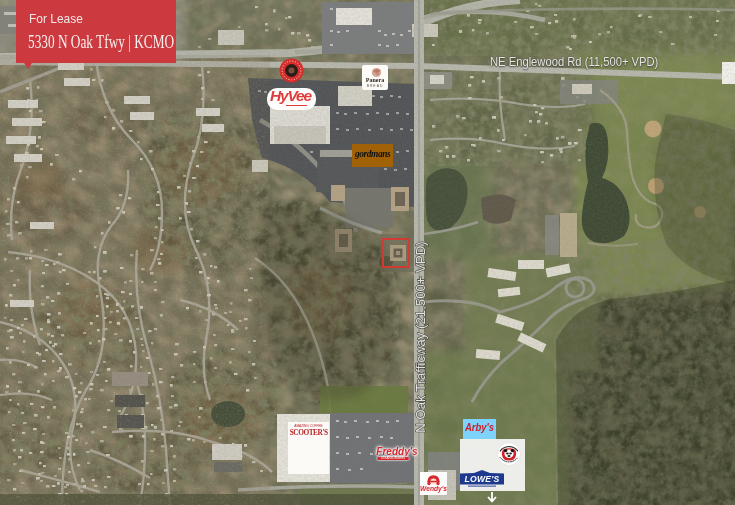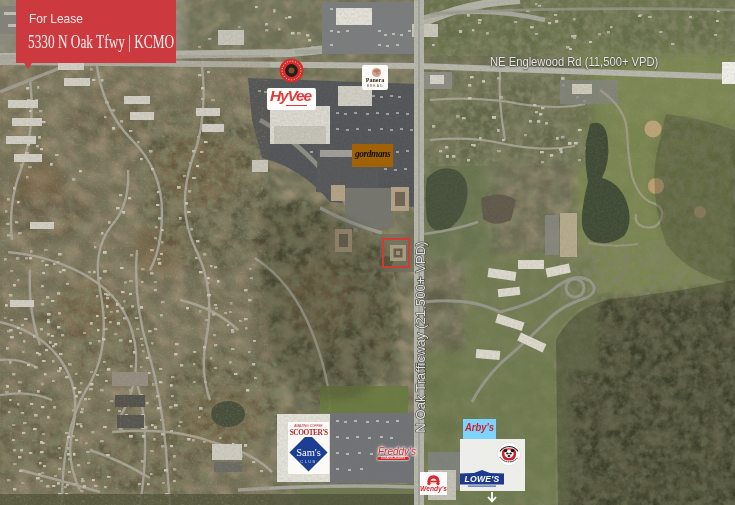--- a/index.html
+++ b/index.html
@@ -992,21 +992,21 @@
 
 <div class="abs" style="left:279px;top:58px;width:25px;height:25px;">
  <svg width="25" height="25" viewBox="0 0 25 25">
   <circle cx="12.5" cy="12.5" r="12" fill="#d52e2c"></circle>
   <circle cx="12.5" cy="12.5" r="6.4" fill="#2a1d17"></circle>
   <circle cx="12.5" cy="12.5" r="9.4" fill="none" stroke="#f4e9da" stroke-width=".9" stroke-dasharray="1.1 1.7"></circle>
   <circle cx="12.5" cy="12.5" r="3" fill="#7a5138"></circle>
  </svg>
 </div>
 
-<div class="abs" style="left:267px;top:88px;width:49px;height:22px;background:#fdfdfb;border-radius:2px;">
+<div class="abs" style="left:267px;top:88px;width:49px;height:22px;background:#fdfdfb;border-radius:10px;">
   <div style="position:absolute;left:3px;top:-1px;font-style:italic;font-weight:bold;font-size:15.5px;color:#e23b3c;letter-spacing:-1.2px;">HyVee</div>
   <div style="position:absolute;left:19px;top:16.5px;width:21px;height:1.5px;background:#e23b3c;"></div>
 </div>
 
 <div class="abs" style="left:362px;top:65px;width:26px;height:25px;background:#fcfbf8;border-radius:2px;">
  <svg width="26" height="25" viewBox="0 0 26 25">
   <circle cx="14.5" cy="7.5" r="4.6" fill="#d4a391"></circle>
   <path d="M11,6 Q14.5,2.8 18.5,5.8 Q16,8.8 12.8,7.6 Z" fill="#b97a64"></path>
   <circle cx="15.5" cy="8.5" r="1.6" fill="#c08a74"></circle>
   <text x="13" y="17" text-anchor="middle" font-size="6" font-weight="bold" fill="#35261c" font-family="Liberation Serif,serif">Panera</text>
@@ -1016,30 +1016,23 @@
 
 <div class="abs" style="left:352px;top:143.5px;width:41px;height:23.5px;background:#a16207;">
   <div style="position:absolute;left:0;top:3px;width:41px;text-align:center;font-family:'Liberation Serif',serif;font-style:italic;font-weight:bold;font-size:11px;color:#111;letter-spacing:-.5px;transform:scaleX(.85);transform-origin:50% 0;">gordmans</div>
 </div>
 
 <div class="abs" style="left:288px;top:422px;width:41px;height:52px;background:#fbfaf6;"></div>
 
 <div class="abs" style="left:288px;top:428px;width:41px;height:10px;text-align:center;font-family:'Liberation Serif',serif;font-weight:bold;font-size:8px;color:#b8242a;letter-spacing:-.5px;transform:scaleX(.92);transform-origin:50% 0;">SCOOTER'S</div>
 <div class="abs" style="left:290px;top:424px;width:37px;height:3px;text-align:center;font-size:3.2px;color:#b8242a;">AMAZING COFFEE</div>
 
-<div class="abs" style="left:288px;top:437px;width:41px;height:38px;">
- <svg width="41" height="38" viewBox="0 0 41 38">
-  <rect x="7" y="2" width="27" height="27" transform="rotate(45 20.5 15.5)" fill="#1c3f94"></rect>
-  <text x="20.5" y="19" text-anchor="middle" font-family="Liberation Serif,serif" font-size="10.5" fill="#fff">Sam's</text>
-  <text x="20.5" y="26" text-anchor="middle" font-size="4" fill="#cfd8ee" letter-spacing="1.4">CLUB</text>
- </svg>
-</div>
 
 <div class="abs" style="left:374px;top:446px;width:38px;height:17px;">
-  <div style="position:absolute;left:0;top:0;width:46px;text-align:center;font-style:italic;font-weight:normal;font-size:10px;color:#d6272f;text-shadow:0 0 2px #fff,0 0 2px #fff,0 0 3px #fff,0 0 4px #fff;">Freddy's</div>
+  <div style="position:absolute;left:0;top:0;width:46px;text-align:center;font-style:italic;font-weight:bold;font-size:10px;color:#d6272f;text-shadow:0 0 2px #fff,0 0 2px #fff,0 0 3px #fff,0 0 4px #fff;">Freddy's</div>
   <div style="position:absolute;left:3px;top:11px;width:32px;height:3.4px;background:#d6272f;border-radius:2px;box-shadow:0 0 2px #fff,0 0 2px #fff;"></div>
   <div style="position:absolute;left:3px;top:11px;width:32px;height:3.4px;text-align:center;font-size:3px;line-height:3.4px;color:#fff;">STEAKBURGERS</div>
 </div>
 
 <div class="abs" style="left:420px;top:472px;width:27px;height:23px;background:#fdfcfa;">
  <svg width="27" height="23" viewBox="0 0 27 23">
   <path d="M7.5,10 Q7.5,3.2 13.5,3.2 Q19.5,3.2 19.5,10 Z" fill="#d6282f"></path>
   <circle cx="13.5" cy="9.5" r="3.1" fill="#f7e3d2"></circle>
   <rect x="7.5" y="8.8" width="12" height="1.5" fill="#d6282f"></rect>
   <circle cx="9" cy="11.5" r="1.7" fill="#d6282f"></circle>

